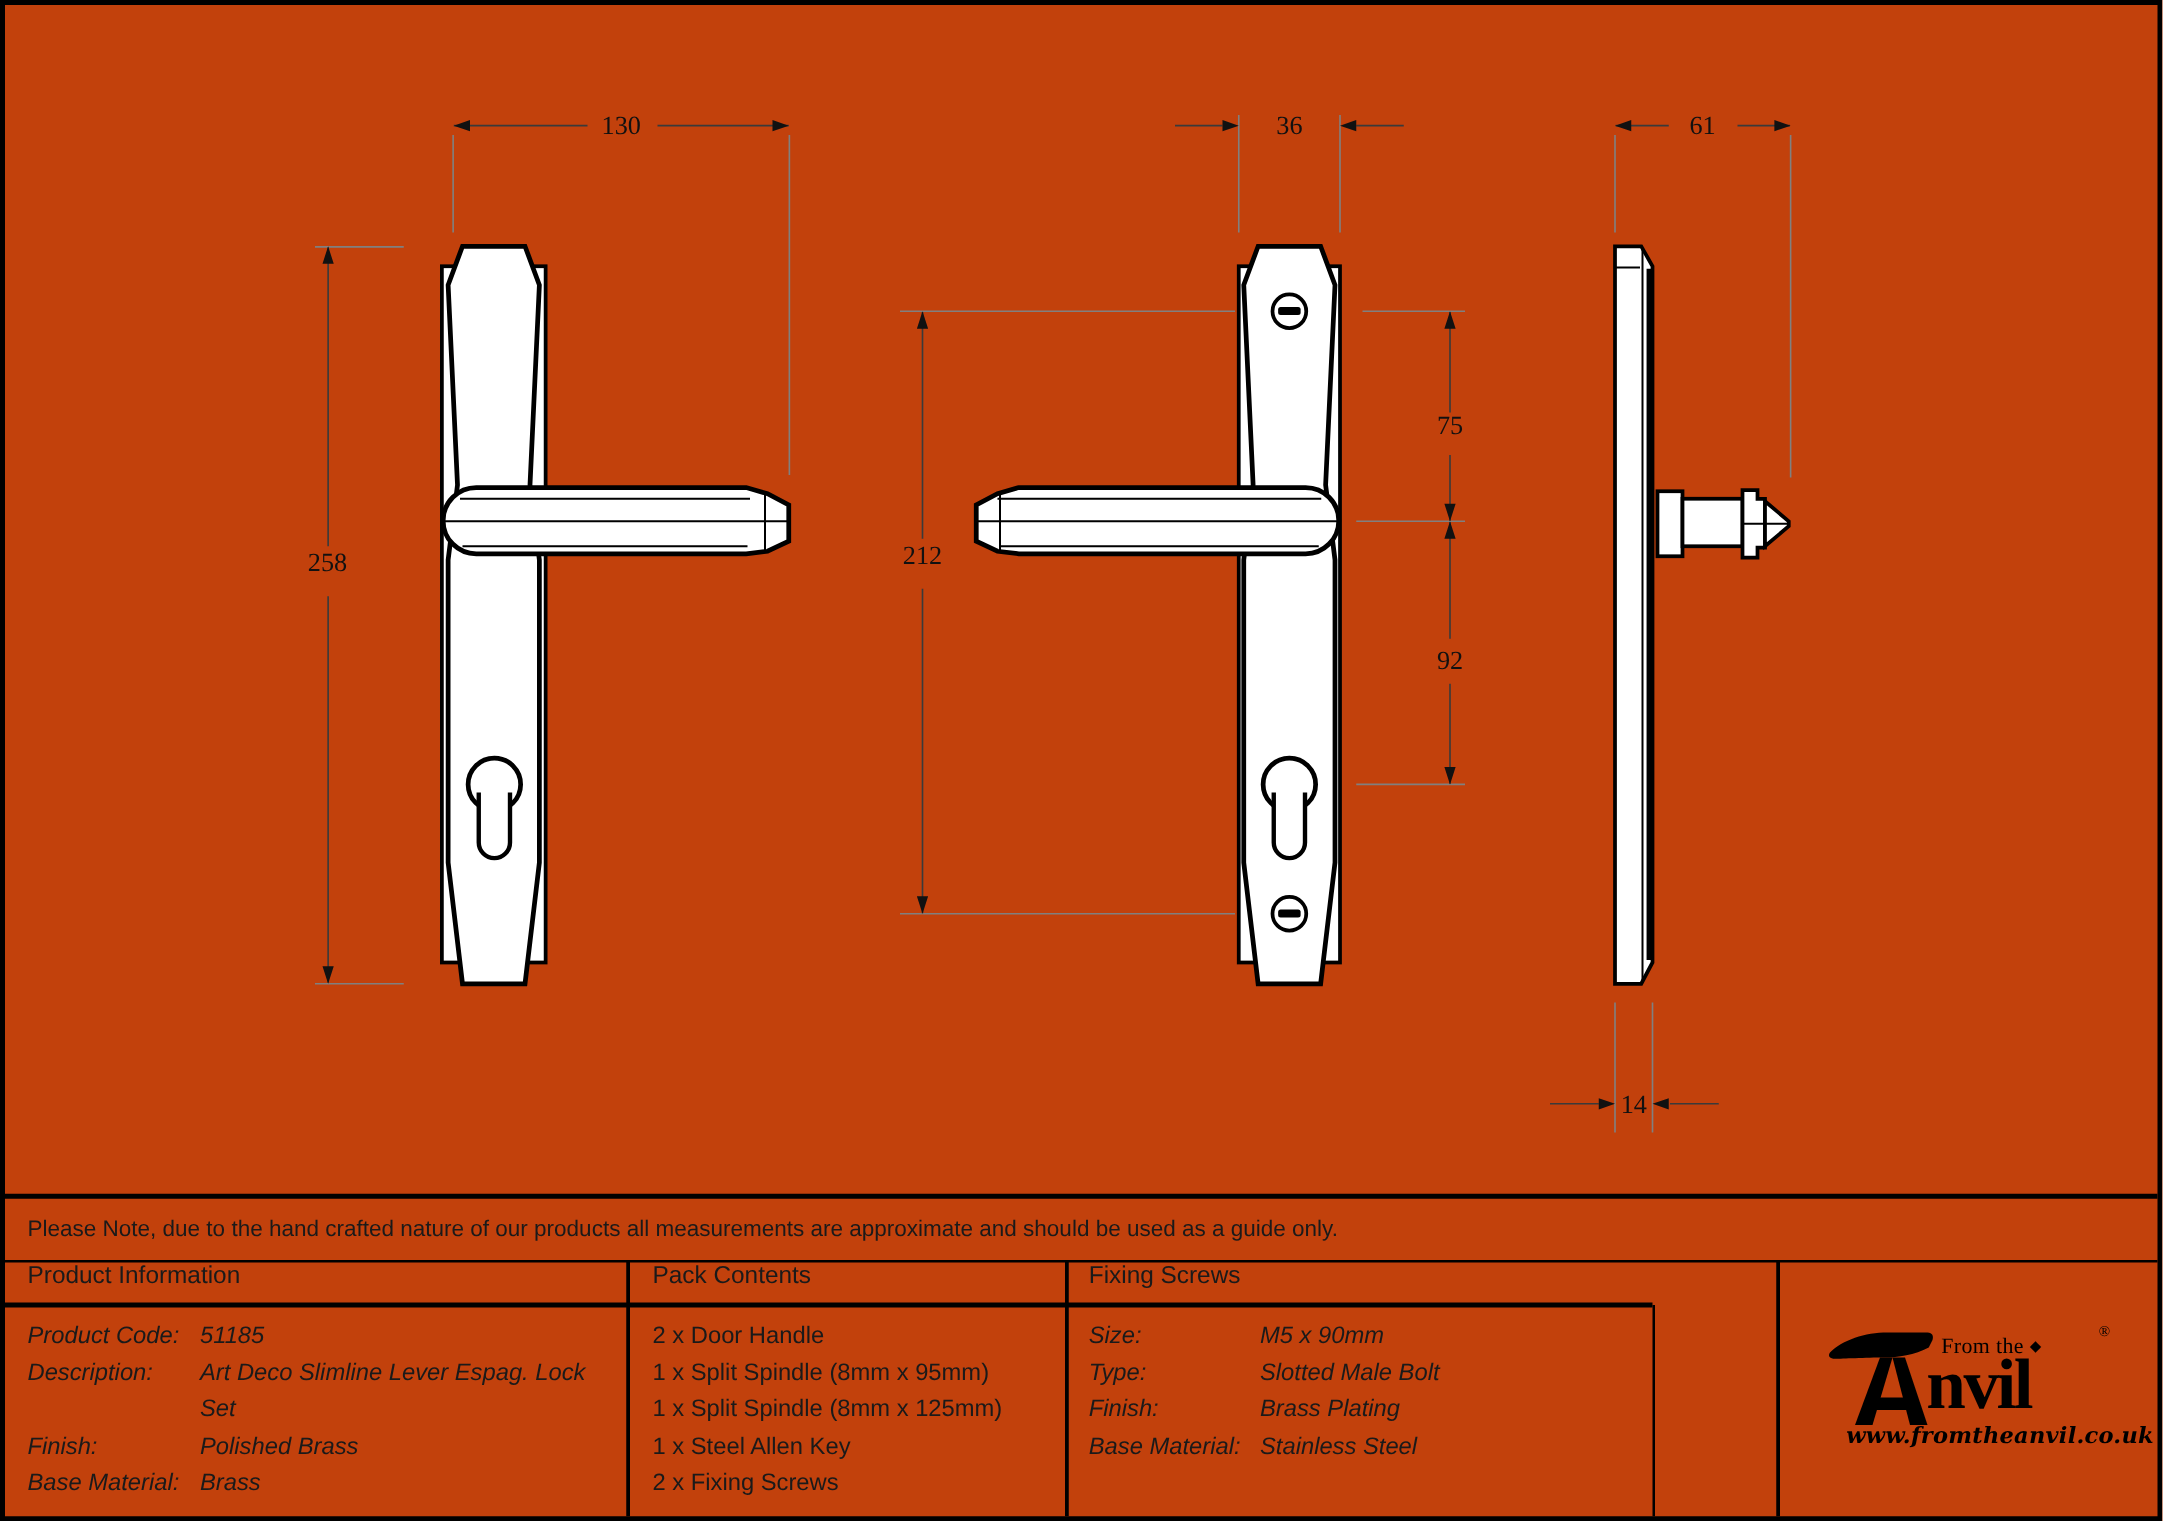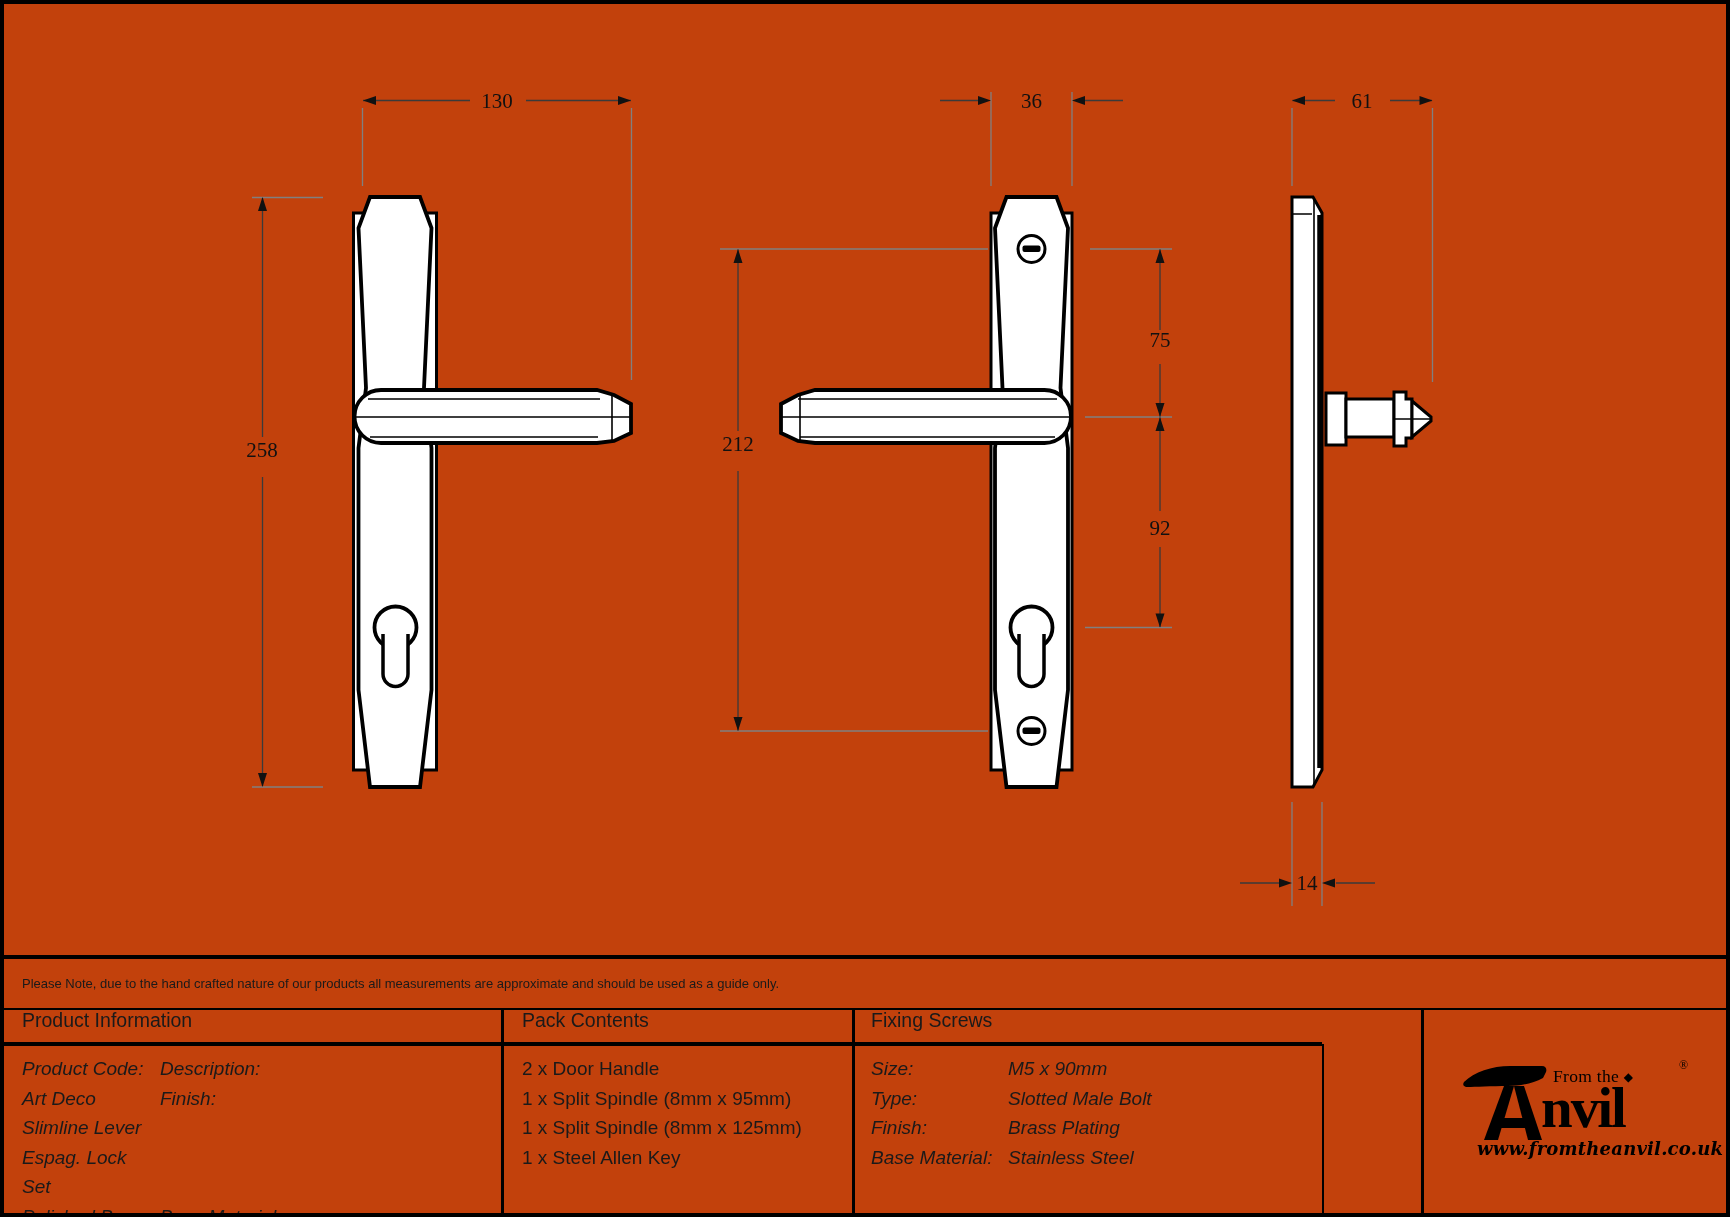--- a/index.html
+++ b/index.html
@@ -3,21 +3,21 @@
 <meta charset="utf-8">
 <style>
   html,body{margin:0;padding:0;background:#ffffff;}
   .page{position:relative;width:1730px;height:1217px;background:#c2410c;overflow:hidden;
         font-family:"Liberation Sans",sans-serif;color:#1a1a1a;}
   .abs{position:absolute;}
   .frame{position:absolute;inset:0;border:4px solid #000;pointer-events:none;}
   .hline{position:absolute;background:#000;}
   .vline{position:absolute;background:#000;}
   .note{position:absolute;left:22px;top:959px;width:1680px;height:49px;
-        display:flex;align-items:center;font-size:13px;}
+        display:flex;align-items:center;font-size:18px;}
   .th{position:absolute;top:1010px;height:20px;display:flex;align-items:center;font-size:19.5px;}
   .cellgrid{position:absolute;top:1054px;display:grid;column-gap:0;font-size:19px;line-height:29.5px;font-style:italic;}
   .cellgrid .lbl{white-space:nowrap;}
   .list{position:absolute;top:1054px;font-size:19px;line-height:29.5px;}
   svg text{font-family:"Liberation Serif",serif;font-size:21px;fill:#111;}
   .o{fill:#ffffff;stroke:#000;stroke-width:3;}
   .o4{fill:#ffffff;stroke:#000;stroke-width:3.8;}
   .thin{fill:none;stroke:#000;stroke-width:1.6;}
   .ext{stroke:#808080;stroke-width:1.3;fill:none;}
   .dim{stroke:#3a3a3a;stroke-width:1.3;fill:none;}
@@ -138,33 +138,35 @@
   <div class="vline" style="left:852px;top:1008px;width:3px;height:205px"></div>
   <div class="vline" style="left:1322px;top:1044px;width:2px;height:169px"></div>
   <div class="vline" style="left:1421px;top:1008px;width:3px;height:205px"></div>
 
   <div class="th" style="left:22px">Product Information</div>
   <div class="th" style="left:522px">Pack Contents</div>
   <div class="th" style="left:871px">Fixing Screws</div>
 
   <div class="cellgrid" style="left:22px;width:462px;grid-template-columns:138px 324px">
     <div class="lbl">Product Code:</div>
+    <div>51185</div>
     <div class="lbl">Description:</div>
     <div>Art Deco Slimline Lever Espag. Lock Set</div>
     <div class="lbl">Finish:</div>
     <div>Polished Brass</div>
     <div class="lbl">Base Material:</div>
     <div>Brass</div>
   </div>
 
   <div class="list" style="left:522px;width:320px">
     <div>2 x Door Handle</div>
     <div>1 x Split Spindle (8mm x 95mm)</div>
     <div>1 x Split Spindle (8mm x 125mm)</div>
     <div>1 x Steel Allen Key</div>
+    <div>2 x Fixing Screws</div>
   </div>
 
   <div class="cellgrid" style="left:871px;width:440px;grid-template-columns:137px 1fr">
     <div class="lbl">Size:</div>
     <div>M5 x 90mm</div>
     <div class="lbl">Type:</div>
     <div>Slotted Male Bolt</div>
     <div class="lbl">Finish:</div>
     <div>Brass Plating</div>
     <div class="lbl">Base Material:</div>

